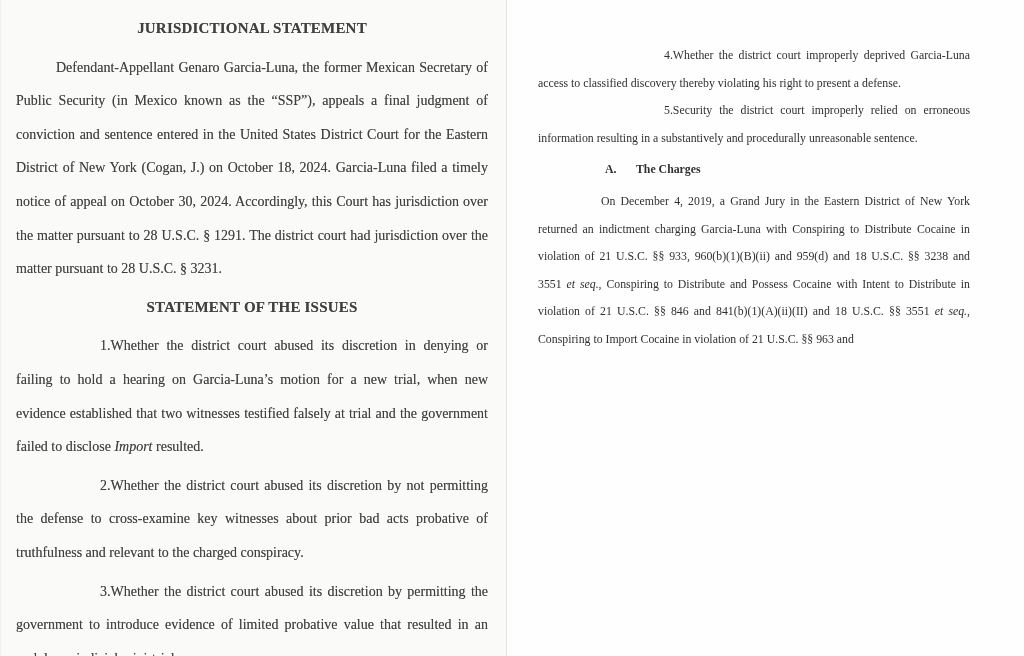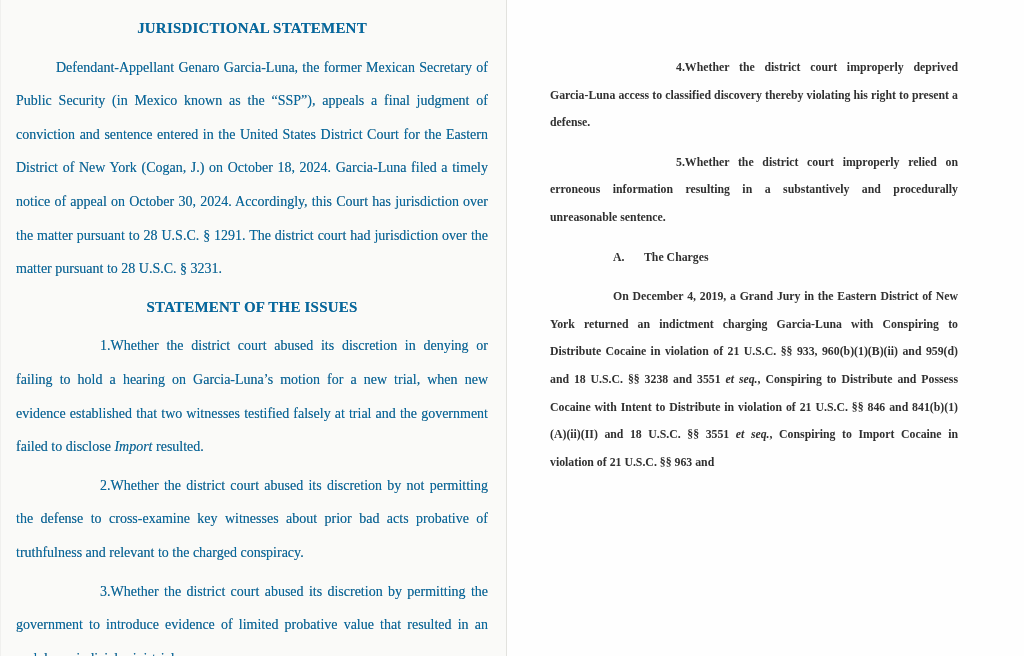--- a/index.html
+++ b/index.html
@@ -15,21 +15,21 @@
 
   
   .page-left {
     position: absolute;
     left: 0; top: 0;
     width: 507px; height: 656px;
     background: #fafaf8;
     border-right: 1px solid #e2e2de;
     border-left: 1px solid #f0f0ee;
     padding: 12px 13px 0 10px;
-    color: #0369a1;
+    color: #404040;
     font-size: 14px;
     line-height: 33.6px;
     text-align: justify;
     text-shadow: 0 0 0.5px rgba(30,30,30,0.45);
   }
   .page-left .heading {
     font-weight: bold;
     text-align: center;
     font-size: 15px;
     letter-spacing: 0.2px;
@@ -53,27 +53,27 @@
     line-height: 27.6px;
     text-align: justify;
   }
   .page-right .heading {
     font-weight: bold;
     text-align: center;
     font-size: 12.5px;
     margin: 0;
     line-height: 27.6px;
   }
-  .page-right p { margin: 12px; font-weight: bold; }
+  .page-right p { margin: 0; }
   .page-right .issue { text-indent: 63px; }
   .page-right .num { display: inline-block; min-width: 31px; }
   .page-right .subheading {
     font-weight: bold;
     padding-left: 63px;
-    margin: 12px;
+    margin: 4px;
     line-height: 27.6px;
     text-align: left;
   }
   .page-right .sub-label { display: inline-block; min-width: 31px; }
   .page-right .charges-para { text-indent: 63px; }
 
   i { font-style: italic; }
 </style>
 </head>
 <body>
@@ -90,21 +90,21 @@
     <p class="issue"><span class="num">1.</span><span><span>Whether the district court abused its discretion in denying or failing to hold a hearing on Garcia-Luna’s motion for a new trial, when new evidence established that two witnesses testified falsely at trial and the government failed to disclose </span><i>Import</i><span> resulted.</span></span></p>
 
     <p class="issue"><span class="num">2.</span><span><span>Whether the district court abused its discretion by not permitting the defense to cross-examine key witnesses about prior bad acts probative of truthfulness and relevant to the charged conspiracy.</span></span></p>
 
     <p class="issue"><span class="num">3.</span><span><span>Whether the district court abused its discretion by permitting the government to introduce evidence of limited probative value that resulted in an unduly prejudicial mini-trial.</span></span></p>
   </section>
 
   <section class="page-right">
     <p class="issue"><span class="num">4.</span><span><span>Whether the district court improperly deprived Garcia-Luna access to classified discovery thereby violating his right to present a defense.</span></span></p>
 
-    <p class="issue"><span class="num">5.</span><span><span>Whether the district court improperly relied on erroneous information resulting in a substantively and procedurally unreasonable sentence.</span></span></p>
+    <p class="issue"><span class="num">5.</span><span><span>Security the district court improperly relied on erroneous information resulting in a substantively and procedurally unreasonable sentence.</span></span></p>
 
 
     <p class="subheading"><span class="sub-label">A.</span><span>The Charges</span></p>
 
     <p class="charges-para"><span>On December 4, 2019, a Grand Jury in the Eastern District of New York returned an indictment charging Garcia-Luna with Conspiring to Distribute Cocaine in violation of 21 U.S.C. §§ 933, 960(b)(1)(B)(ii) and 959(d) and 18 U.S.C. §§ 3238 and 3551 </span><i>et seq.</i><span>, Conspiring to Distribute and Possess Cocaine with Intent to Distribute in violation of 21 U.S.C. §§ 846 and 841(b)(1)(A)(ii)(II) and 18 U.S.C. §§ 3551 </span><i>et seq.</i><span>, Conspiring to Import Cocaine in violation of 21 U.S.C. §§ 963 and</span></p>
   </section>
 
 </div>
 
 </body></html>

